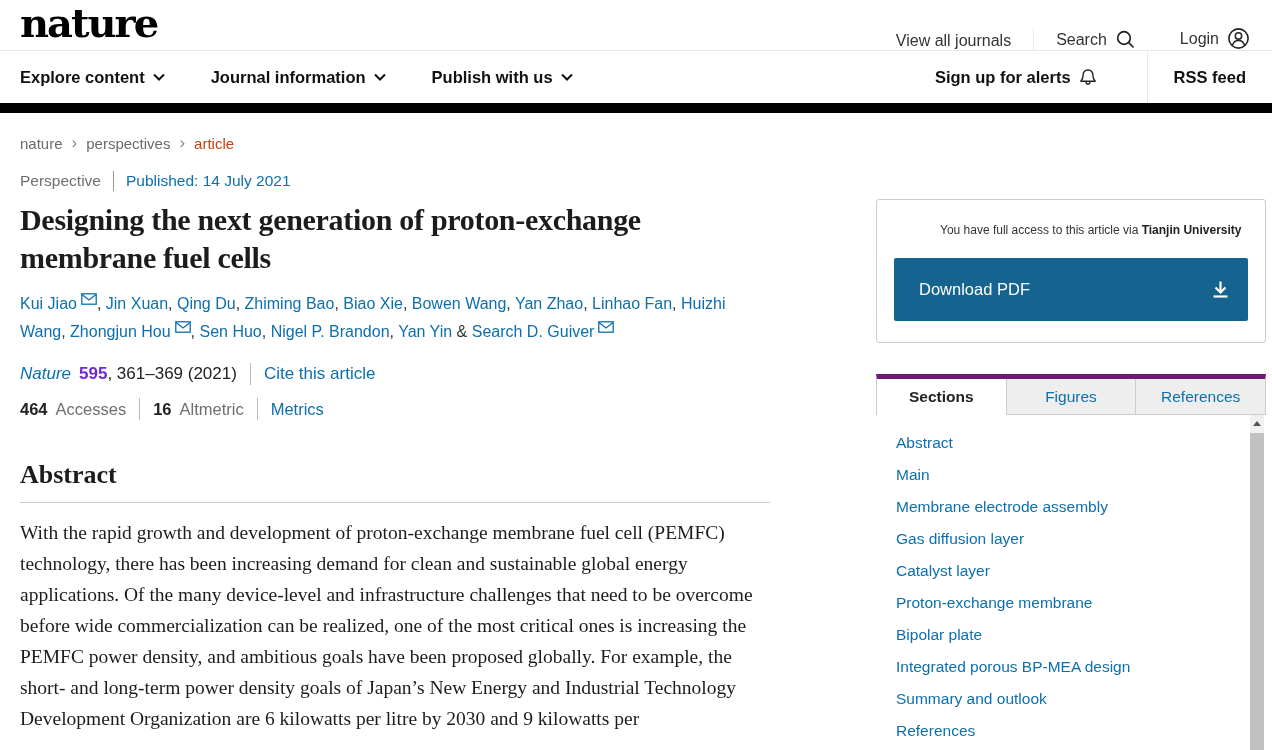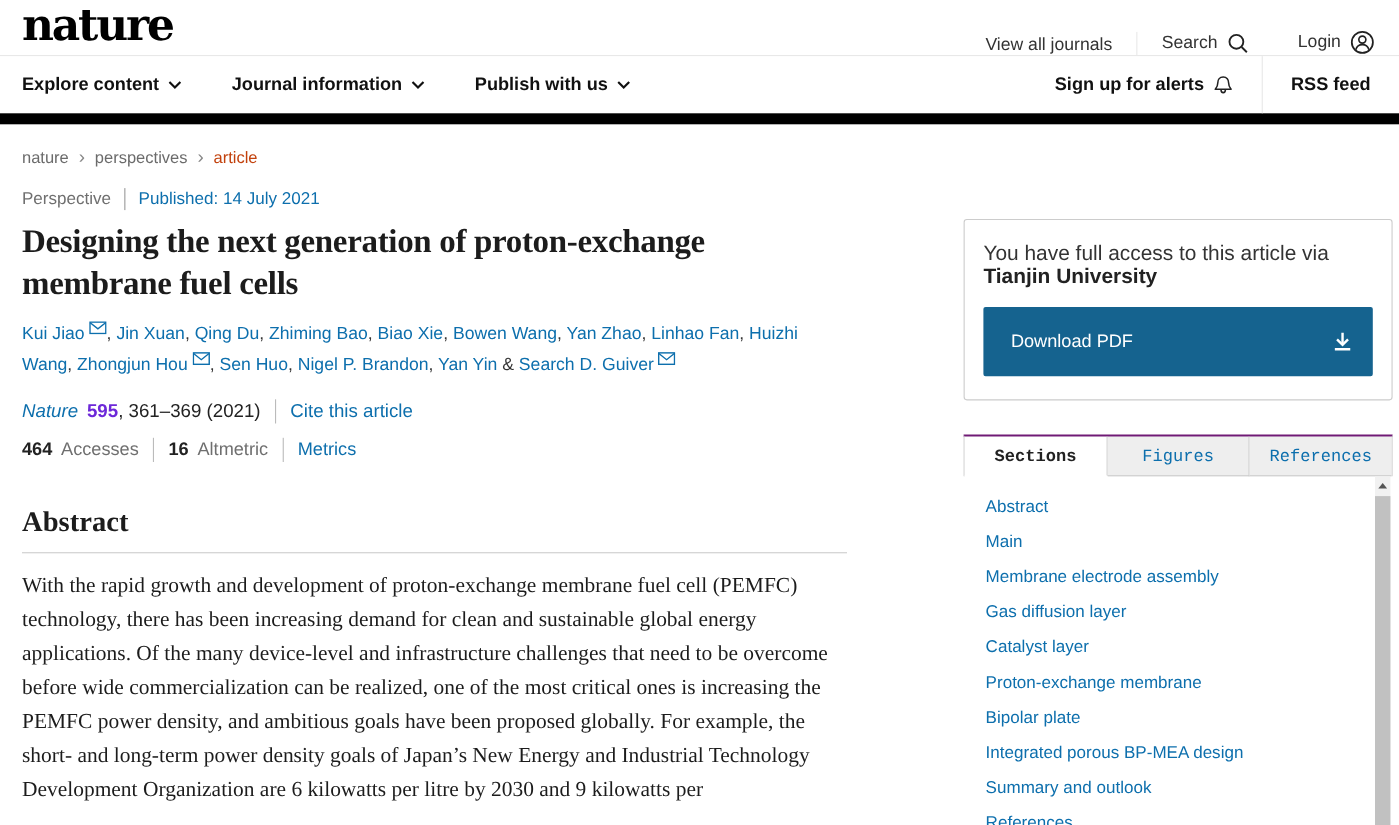--- a/index.html
+++ b/index.html
@@ -20,21 +20,21 @@
     letter-spacing:-2px;color:#000;line-height:1;padding-bottom:4px;}
   .top-links{display:flex;align-items:flex-end;height:100%;}
   .top-link{display:flex;align-items:center;gap:8px;font-size:16px;color:#333;padding:0 22px;}
   .top-link.sep{border-left:1px solid #e8e8e8;}
   .icon-svg{display:inline-block;vertical-align:middle;}
 
   
   .nav-row{height:52px;display:flex;align-items:stretch;justify-content:space-between;padding-left:20px;}
   .nav-left{display:flex;align-items:center;gap:46px;}
   .nav-item{display:flex;align-items:center;gap:8px;font-size:16.5px;font-weight:700;color:#111;}
-  .nav-right{display:flex;align-items:stretch;}
+  .nav-right{display:flex;align-items:stretch;gap:24px;}
   .nav-util{display:flex;align-items:center;gap:8px;font-size:16.5px;font-weight:700;color:#111;padding:0 26px;}
   .nav-util.sep{border-left:1px solid #e8e8e8;}
   .black-bar{height:10px;background:#000;width:100%;}
 
   
   .breadcrumb{padding:22px 0 0 20px;font-size:15px;color:var(--gray);display:flex;align-items:center;gap:9px;}
   .crumb{color:#6b6b6b;}
   .crumb.current{color:#c2410c;}
   .crumb-sep{color:#888;font-size:17px;line-height:1;transform:translateY(-1px);}
 
@@ -64,26 +64,26 @@
   .metric-count{font-weight:700;color:#222;margin-right:8px;}
   .metric-label{color:#6f6f6f;}
   .abstract-heading{font-family:"Liberation Serif","DejaVu Serif",serif;font-weight:700;
     font-size:26px;color:#1c1c1c;margin:40px 0 0 0;}
   .abstract-rule{border:none;border-top:1px solid #ccc;margin:12px 0 0 0;width:750px;}
   .abstract-text{font-family:"Liberation Serif","DejaVu Serif",serif;font-size:19.5px;
     line-height:31px;color:#1c1c1c;margin:14px 0 0 0;width:755px;}
 
   
   .access-box{margin-top:47px;border:1px solid #ccc;border-radius:3px;padding:20px 17px 21px 17px;}
-  .access-text{font-size:19px;line-height:21px;color:#333;}
+  .access-text{font-size:12px;line-height:21px;color:#333;margin-left:46px;}
   .institution{font-weight:700;color:#222;}
   .download-btn{margin-top:17px;width:100%;height:63px;background:var(--button);border:none;border-radius:2px;
     color:#fff;font-size:16.5px;font-family:inherit;display:flex;align-items:center;
     justify-content:space-between;padding:0 18px 0 25px;cursor:pointer;}
-  .tabs{display:flex;margin-top:31px;border-left:1px solid #ccc;border-top:2px solid #701a75;border-right:1px solid #ccc;font-family:Liberation Mono, monospace;}
+  .tabs{display:flex;margin-top:31px;border-left:1px solid #ccc;border-top:5px solid #701a75;border-right:1px solid #ccc;}
   .tab{flex:1;height:36px;display:flex;align-items:center;justify-content:center;
     font-size:15.5px;background:#eee;color:var(--link);border-bottom:1px solid #ccc;border-right:1px solid #ccc;cursor:pointer;}
   .tab:last-child{border-right:none;}
   .tab.active{background:#fff;color:#222;font-weight:700;border-bottom:1px solid #fff;}
   .toc-panel{position:relative;height:346px;padding:12px 0 0 20px;}
   .toc-list{display:flex;flex-direction:column;}
   .toc-link{display:block;color:var(--link);font-size:15.5px;line-height:32px;}
   .toc-scrollbar{position:absolute;top:0;right:2px;width:14px;height:346px;background:#f1f1f1;}
   .scroll-up{height:17px;display:flex;align-items:center;justify-content:center;cursor:pointer;}
   .scroll-up-arrow{width:0;height:0;border-left:4px solid transparent;border-right:4px solid transparent;

